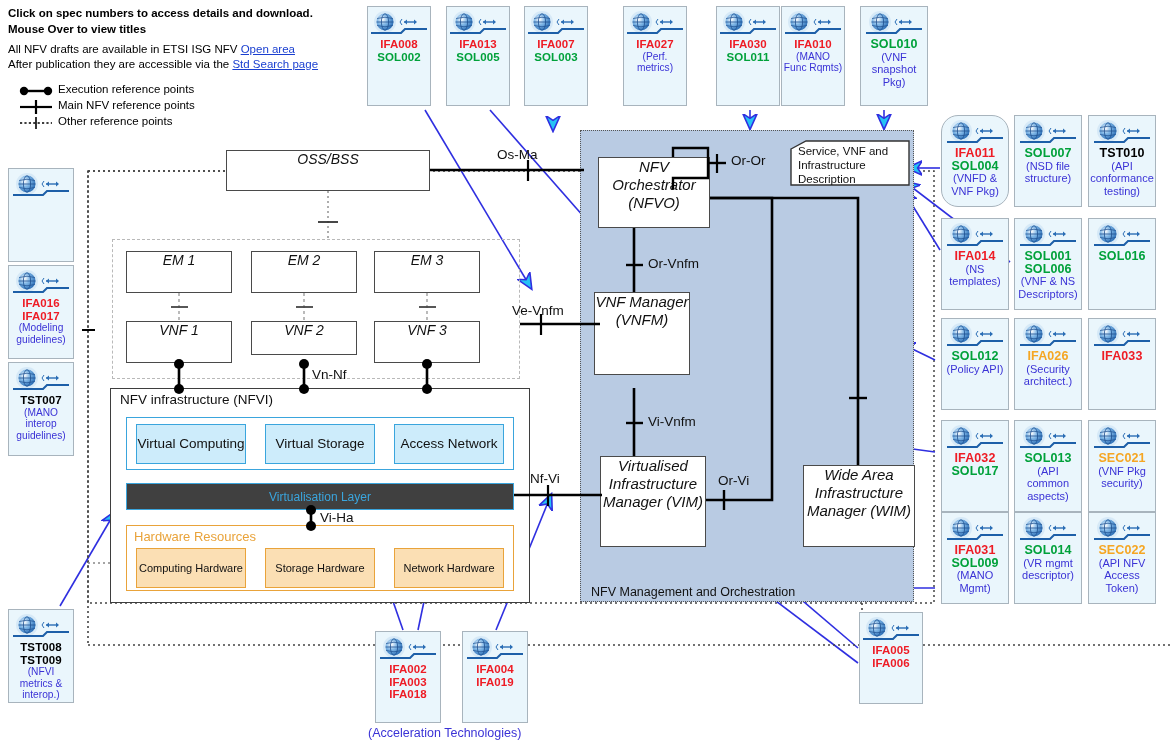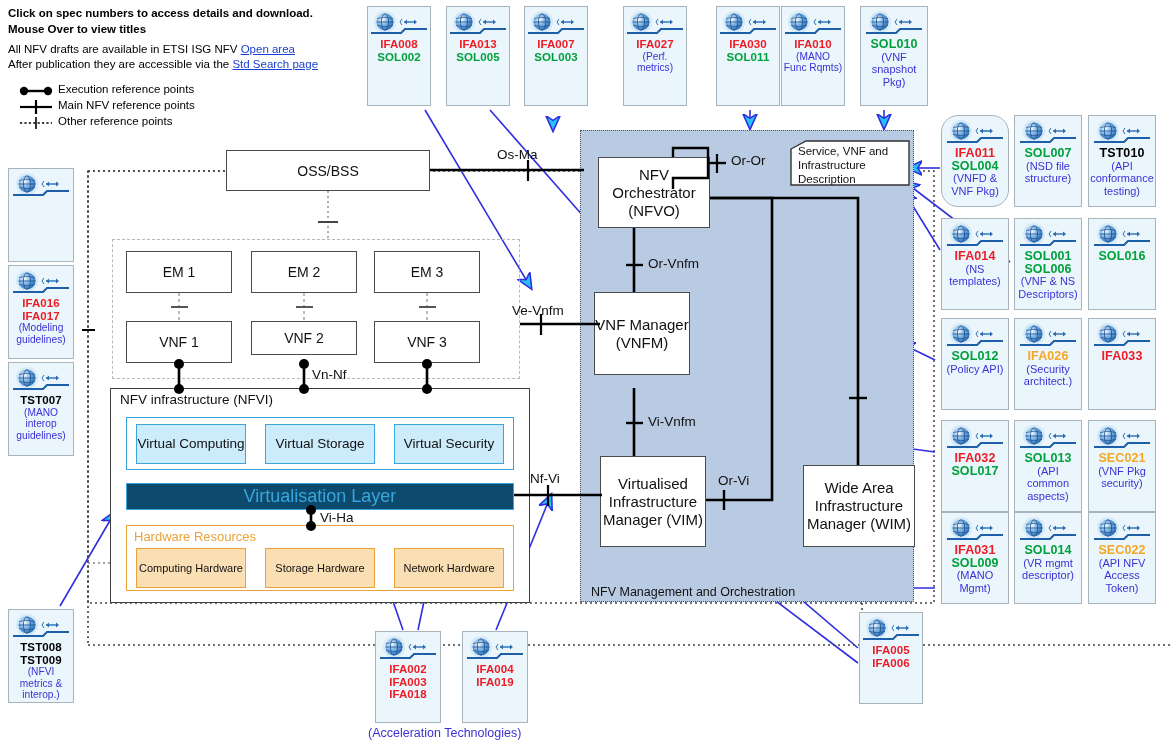--- a/index.html
+++ b/index.html
@@ -51,40 +51,41 @@
   .spec .code.orange{ color: #f5a623; }
   .spec .sub { color: #3a32d6; font-size: 11px; line-height: 12.5px; }
 
   .spec.small .code { font-size: 11.5px; }
   .spec.small .sub  { font-size: 10.2px; line-height: 11.5px; }
 
   
   .blk {
     background: #ffffff;
     border: 1.6px solid #4a4a4a;
-    display: flex; align-items: center; justify-content: center;
+    display: flex; align-items: flex-start; justify-content: center;
     text-align: center;
     font-size: 14px; color: #111;
     line-height: 16px;
+    font-style: italic;
   }
   .blk.big { font-size: 15px; line-height: 18px; }
 
   .mano-area {
     background: #b9cbe3;
     border: 1.5px dotted #555;
   }
   .mano-caption { font-size: 12.5px; color: #111; }
   .dash-inner { border: 1.3px dashed #b9b9b9; }
 
   .nfvi-box { border: 1.8px solid #3e3e3e; background: #fff; }
   .nfvi-title { font-size: 13.5px; color: #111; }
 
   .vres-band { border: 1.4px solid #3aa5dd; background: #fff; }
   .vres-cell { border: 1.4px solid #3aa5dd; background: #cdecfb; display:flex; align-items:center; justify-content:center; text-align:center; font-size:13.5px; line-height:16px; color:#111;}
-  .virt-layer { border: 1.4px solid #3aa5dd; background: #0c4a6e; display:flex; align-items:center; justify-content:center; color:#3aa5dd; font-size:18px; }
+  .virt-layer { border: 1.4px solid #3aa5dd; background: #404040; display:flex; align-items:center; justify-content:center; color:#3aa5dd; font-size:12px; }
   .hw-band { border: 1.4px solid #e9a33a; background: #fff; }
   .hw-title { color: #e9a33a; font-size: 13px; }
   .hw-cell { border: 1.4px solid #e9a33a; background: #fbdfb4; display:flex; align-items:center; justify-content:center; text-align:right; font-size:11px; line-height:16px; color:#111;}
 
   .rp-label { font-size: 13.5px; color: #111; white-space: nowrap; }
 
   .blue-caption { color:#3a32d6; font-size:12.5px; white-space:nowrap; }
 
   svg.overlay { position:absolute; left:0; top:0; width:1173px; height:753px; pointer-events:none; }
   .note-shape { font-size: 11.5px; line-height: 14px; color:#111; }
@@ -192,21 +193,21 @@
   <div class="abs nfvi-title" style="left:120px; top:392px;">NFV infrastructure (NFVI)</div>
 
   <div class="abs vres-band" style="left:126px; top:417px; width:388px; height:53px;"></div>
   <div class="abs vres-cell" style="left:136px; top:424px; width:110px; height:40px;">
     <span>Virtual Computing</span>
     </div>
   <div class="abs vres-cell" style="left:265px; top:424px; width:110px; height:40px;">
     <span>Virtual Storage</span>
     </div>
   <div class="abs vres-cell" style="left:394px; top:424px; width:110px; height:40px;">
-    <span>Virtual Security</span>
+    <span>Access Network</span>
     </div>
 
   <div class="abs virt-layer" style="left:126px; top:483px; width:388px; height:27px;">
     <span>Virtualisation Layer</span>
     </div>
 
   <div class="abs hw-band" style="left:126px; top:525px; width:388px; height:66px;"></div>
   <div class="abs hw-title" style="left:134px; top:529px;text-align:center;">Hardware Resources</div>
   <div class="abs hw-cell" style="left:136px; top:548px; width:110px; height:40px;">
     <span>Computing Hardware</span>

